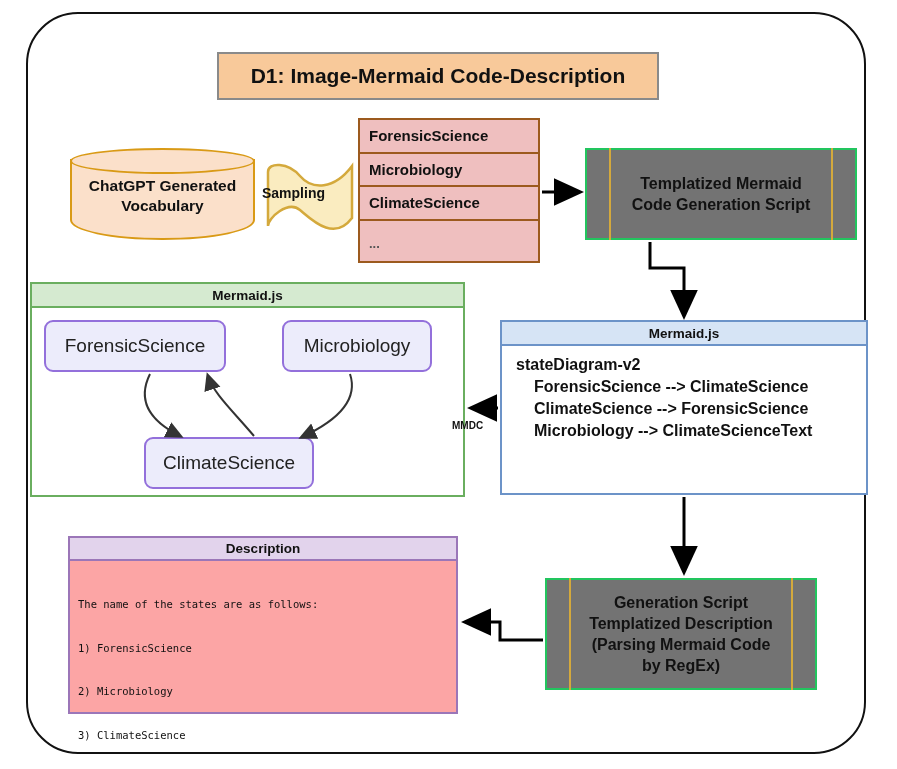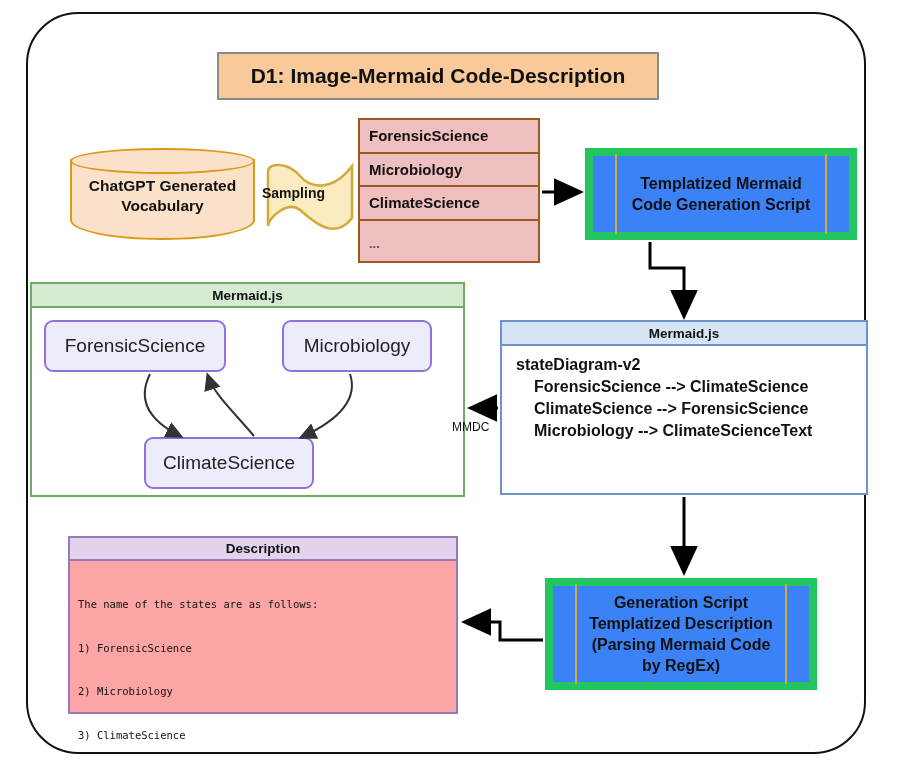--- a/index.html
+++ b/index.html
@@ -35,21 +35,21 @@
   
   #vocab{left:358px;top:118px;width:182px;height:145px;
          border:2.5px solid #9C5A1E;background:#EFBFBF;}
   #vocab .row{height:33.5px;border-bottom:2px solid #9C5A1E;
               display:flex;align-items:center;padding-left:9px;
               font-weight:bold;font-size:15px;color:#111;box-sizing:border-box;}
   #vocab .row:last-child{border-bottom:none;color:#555;font-size:13px;
                          align-items:flex-end;padding-bottom:3px;}
 
   
-  .pproc{background:#3b82f6;border:8px solid #22c55e;}
+  .pproc{background:#737373;border:2px solid #22c55e;}
   .pproc .bar{position:absolute;top:-2px;bottom:-2px;width:2px;background:#D4A93C;}
   .pproc .lab{position:absolute;left:0;right:0;top:50%;transform:translateY(-50%);
               text-align:center;font-weight:bold;font-size:16px;color:#111;
               line-height:21px;padding:0 18px;box-sizing:border-box;}
 
   #script1{left:585px;top:148px;width:272px;height:92px;}
   #script2{left:545px;top:578px;width:272px;height:112px;}
 
   
   #render{left:30px;top:282px;width:435px;height:215px;
@@ -73,21 +73,21 @@
 
   
   #desc{left:68px;top:536px;width:390px;height:178px;
         border:2px solid #9B76B8;background:#fca5a5;}
   #desc .hd{height:23px;background:#E2D3EC;border-bottom:2px solid #9B76B8;
             display:flex;align-items:center;justify-content:center;
             font-weight:bold;font-size:13.5px;color:#111;box-sizing:border-box;}
   #desc .bd{padding:7px 0 0 8px;font-family:"DejaVu Sans Mono",monospace;
             font-size:10.5px;color:#111;line-height:14.5px;white-space:pre;}
 
-  #mmdc{left:452px;top:420px;font-weight:normal;font-size:12px;color:#111;}
+  #mmdc{left:452px;top:420px;font-weight:bold;font-size:10px;color:#111;}
 
   svg.ov{position:absolute;left:0;top:0;width:897px;height:769px;
          pointer-events:none;}
 </style>
 </head>
 <body>
 
 <div id="frame"></div>
 
 <div class="abs" id="title">D1: Image-Mermaid Code-Description</div>

